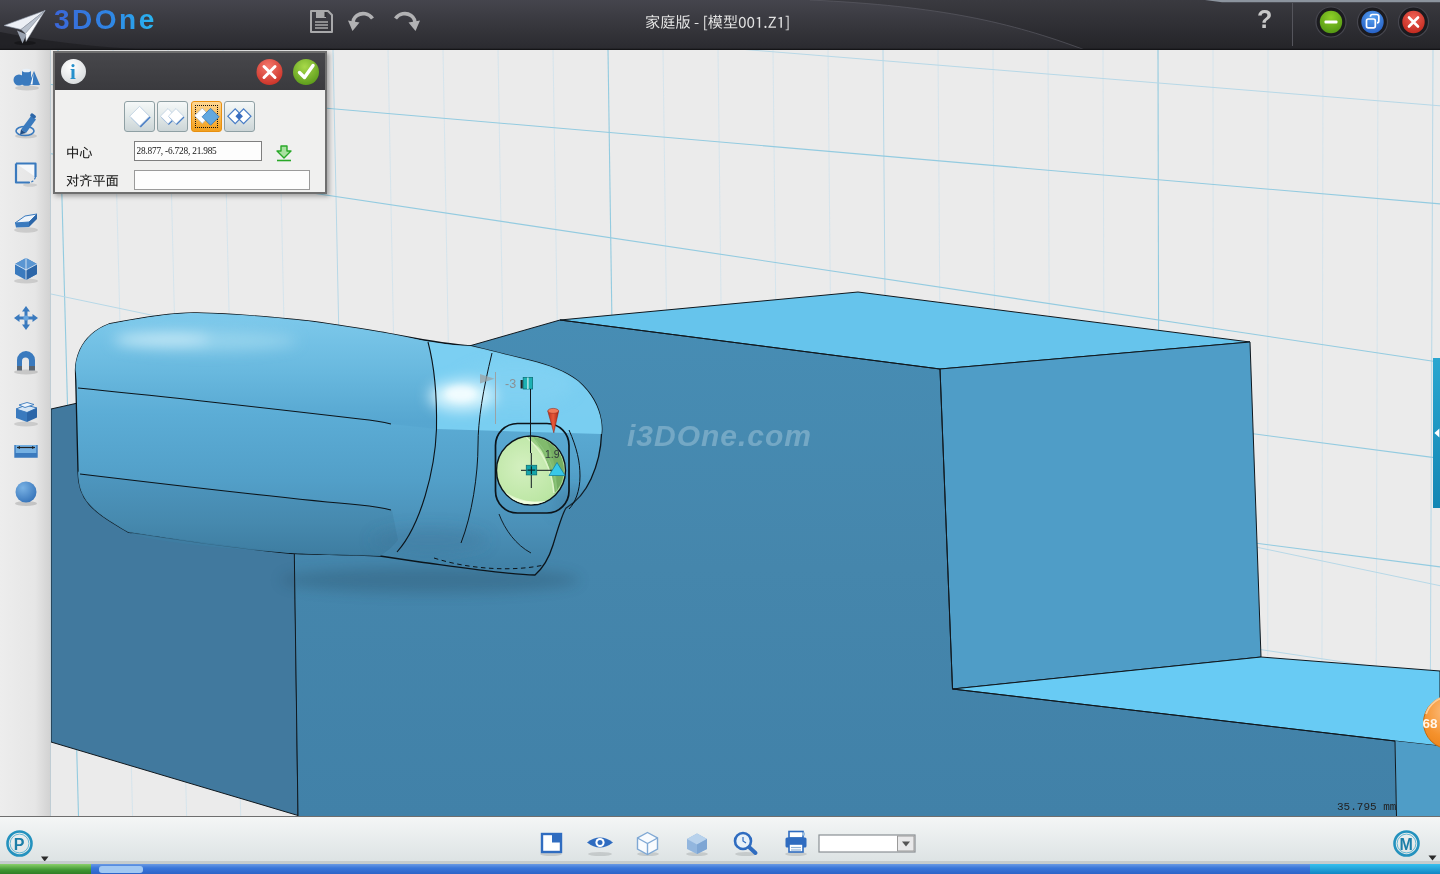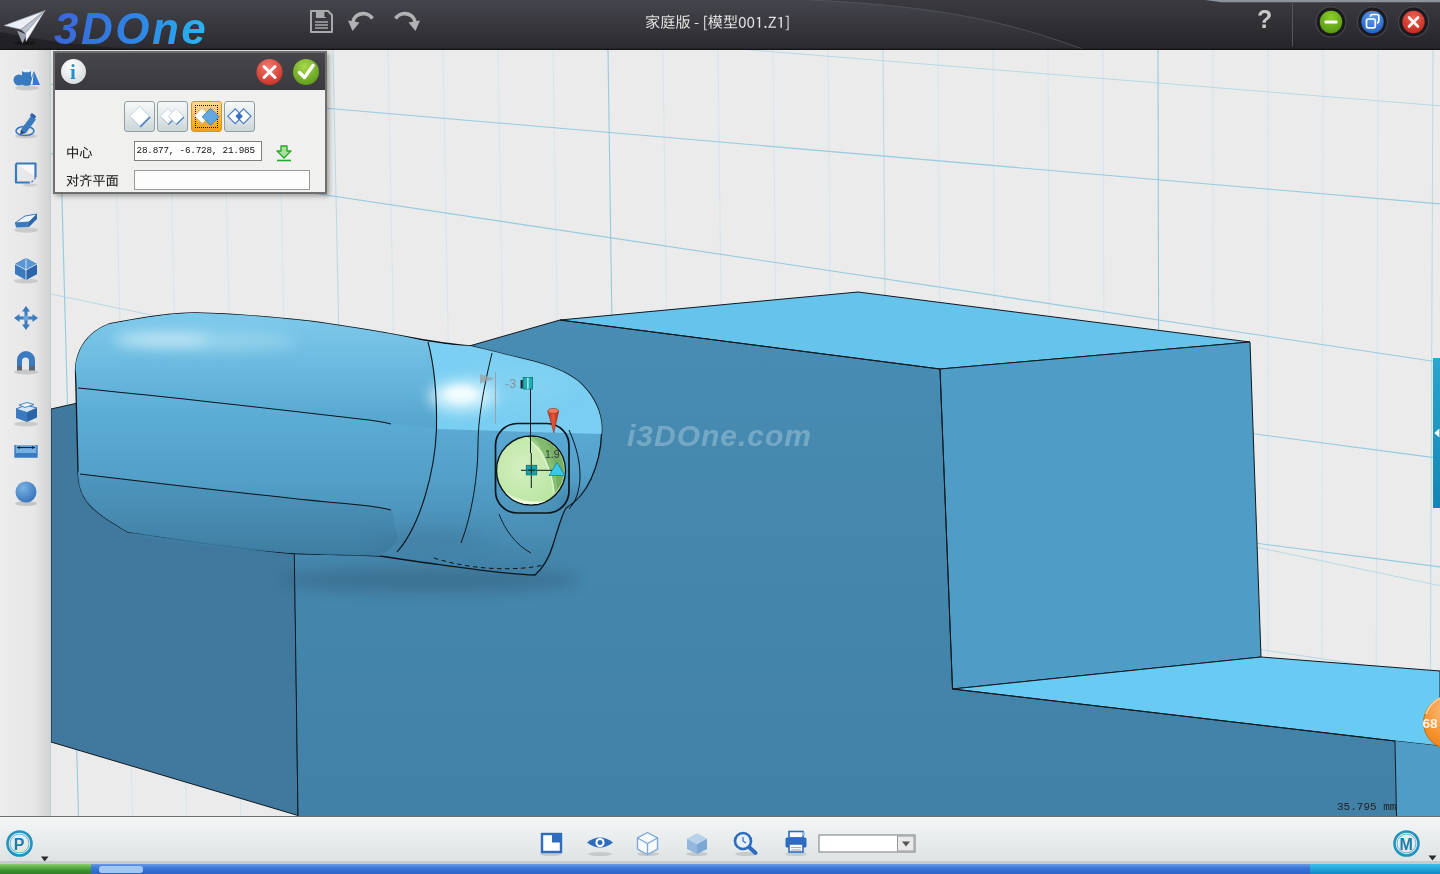--- a/index.html
+++ b/index.html
@@ -1,33 +1,33 @@
 <!DOCTYPE html>
 <html><head><meta charset="utf-8">
 <style>
 * { margin:0; padding:0; box-sizing:border-box; }
 html,body { width:1440px; height:874px; overflow:hidden; font-family:"Liberation Sans",sans-serif; }
 #stage { position:relative; width:1440px; height:874px; background:#ececec; }
 #titlebar { position:absolute; left:0; top:0; width:1440px; height:50px; }
-#logotext { position:absolute; left:54px; top:4px; font-size:44px; font-weight:bold; font-style:italic; letter-spacing:2.5px;
+#logotext { position:absolute; left:54px; top:4px; font-size:28px; font-weight:bold; letter-spacing:2.5px;
   background:linear-gradient(90deg,#3b66d8 0%,#2f86e4 55%,#28b8f2 100%); -webkit-background-clip:text; background-clip:text; color:transparent;
   text-shadow:none; }
 #helpq { position:absolute; left:1257px; top:5px; font-size:25px; font-weight:bold; color:#c8c8c8; }
 #ltoolbar { position:absolute; left:0; top:50px; width:51px; height:766px;
   background:linear-gradient(90deg,#ededed 0%,#e6e6e6 70%,#d2d2d2 100%); border-right:1px solid #c0cdd4; }
 #viewport { position:absolute; left:51px; top:50px; width:1389px; height:766px; background:#ebebeb; overflow:hidden; }
 #dialog { position:absolute; left:53px; top:51px; width:274px; height:143px; background:#f0f0ef;
   border:2px solid #6f6f6f; box-shadow:2px 2px 5px rgba(0,0,0,0.35); }
 #dlghead { position:absolute; left:0; top:0; width:270px; height:37px; background:linear-gradient(#47474b,#3a3a3e); }
 #dlgbody { position:absolute; left:0; top:37px; width:270px; height:102px; }
 .dbtn { position:absolute; width:31px; height:31px; border:1px solid #8fa0a4; border-radius:3px;
   background:linear-gradient(#f5f8f8 0%,#e3eaea 45%,#ccd5d7 100%); }
 .dbtn svg { position:absolute; left:0px; top:0px; }
 .dbtn.sel { background:linear-gradient(#ffd894,#f5a92f 80%,#f0a020); border:1.5px solid #e89010; outline:1.5px dotted #111; outline-offset:-5px; }
-.dinp { position:absolute; height:20px; border:1.5px solid #7f7f7f; background:#fdfdfd; font-family:Liberation Mono, monospace;
+.dinp { position:absolute; height:20px; border:1.5px solid #7f7f7f; background:#fdfdfd; font-family:Liberation Serif, serif;
   font-size:9.3px; color:#111; padding-left:2px; letter-spacing:-0.2px; }
 .dinp2 { position:absolute; height:20px; border:1.2px solid #9a9a9a; background:#fdfdfd; }
 #btmtb { position:absolute; left:0; top:816px; width:1440px; height:45px; border-top:1.3px solid #6e6e6e;
   background:linear-gradient(#f4f6f6,#dde3e4); }
 #btmbar { position:absolute; left:0; top:864px; width:1440px; height:10px; background:linear-gradient(#6a9ae4,#3a77da 40%,#2c63c8); }
 #stage::after { content:""; position:absolute; left:0; top:861px; width:1440px; height:3px; background:#c6cccd; }
 #bbgreen { position:absolute; left:0; top:0; width:91px; height:10px; background:linear-gradient(#8ad06a,#3f9632 60%,#2f7d26); }
 #bbseg { position:absolute; left:99px; top:1.5px; width:44px; height:7px; border-radius:3px; background:#a2c8f2; }
 #bbright { position:absolute; left:1310px; top:0; width:130px; height:10px; background:linear-gradient(#38c0ee,#0f86c4); }
 .gM { stroke:#93cbe0; stroke-width:1.1; }

